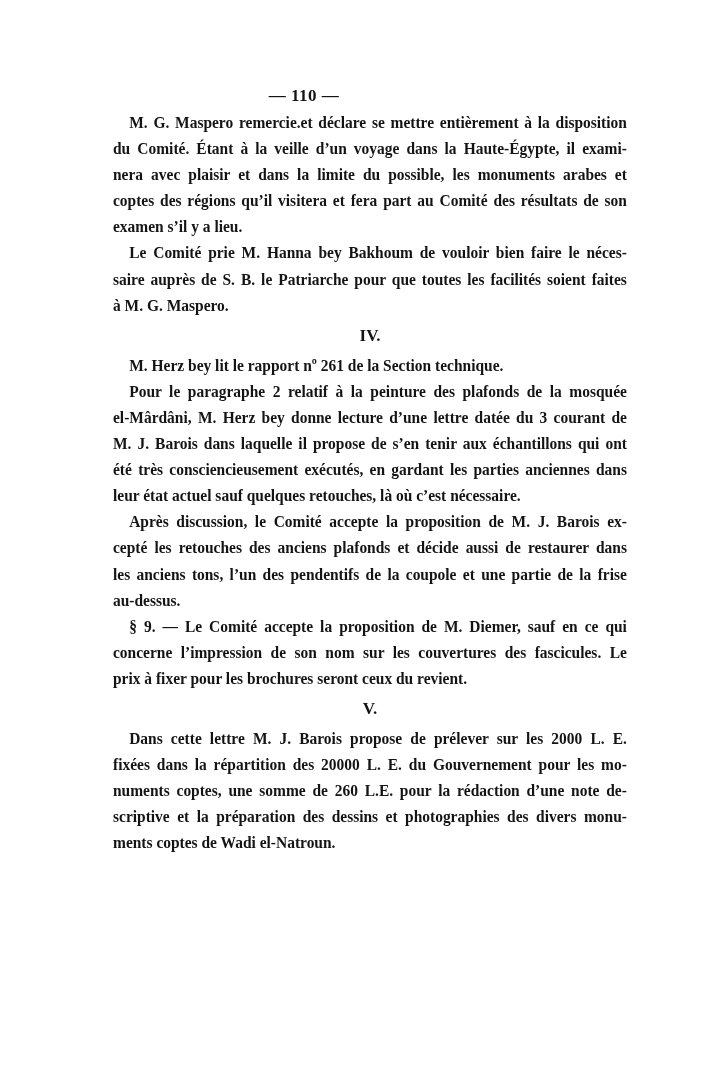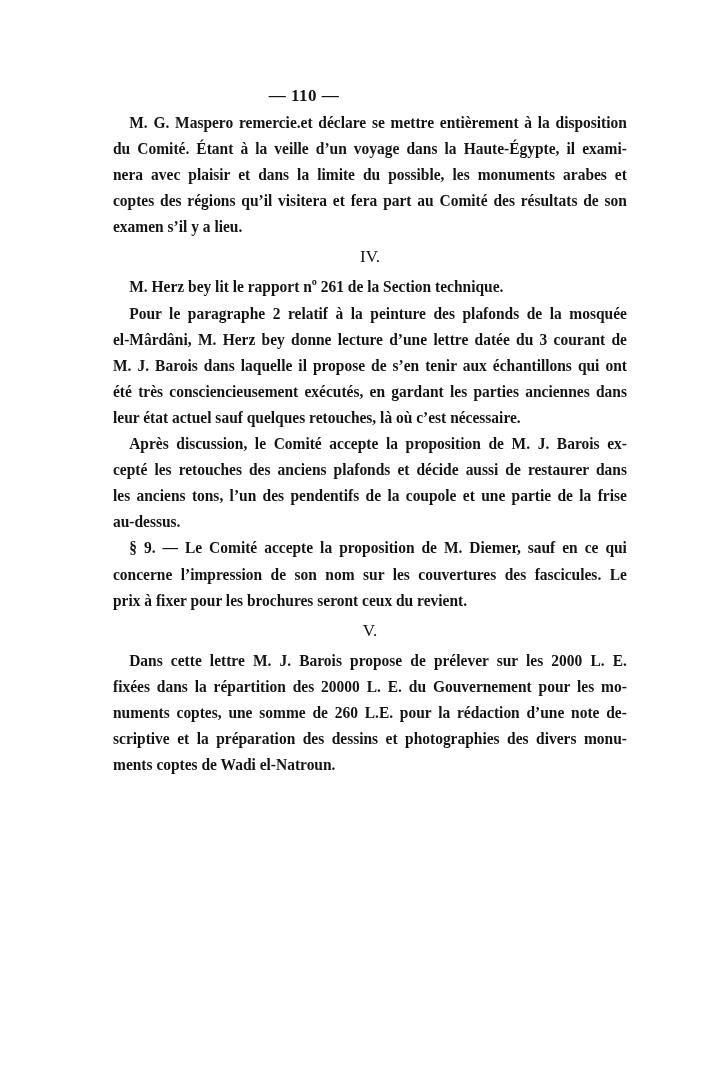--- a/index.html
+++ b/index.html
@@ -8,34 +8,39 @@
   .page { position: absolute; left: 0; top: 0; width: 720px; height: 1082px; }
   .folio { position: absolute; top: 86px; left: 0; width: 608px; text-align: center;
            font-size: 17px; font-weight: bold; letter-spacing: 0.5px; }
   .text { position: absolute; left: 113px; width: 514px; top: 110px; }
   .line { height: 26.1px; line-height: 26.1px; font-size: 17.2px; font-weight: bold;
           white-space: nowrap; text-align: justify; text-align-last: justify;
           transform: scaleX(0.9); transform-origin: left center; width: 571px; }
   .line.last { text-align-last: left; }
   .line.indent { padding-left: 18px; width: 553px; }
   .heading { height: 34px; line-height: 34px; text-align: center; font-size: 17px;
-             font-weight: normal; width: 514px; }
+             font-weight: bold; width: 514px; }
 </style>
 </head>
 <body>
 
 <div class="page">
   <div class="folio">— 110 —</div>
   <div class="text" id="text">
       <div>
         <div class="line indent">M. G. Maspero remercie.et déclare se mettre entièrement à la disposition</div>
         <div class="line">du Comité. Étant à la veille d’un voyage dans la Haute-Égypte, il exami-</div>
         <div class="line">nera avec plaisir et dans la limite du possible, les monuments arabes et</div>
         <div class="line">coptes des régions qu’il visitera et fera part au Comité des résultats de son</div>
         <div class="line last">examen s’il y a lieu.</div>
+      </div>
+      <div>
+        <div class="line indent">Le Comité prie M. Hanna bey Bakhoum de vouloir bien faire le néces-</div>
+        <div class="line">saire auprès de S. B. le Patriarche pour que toutes les facilités soient faites</div>
+        <div class="line last">à M. G. Maspero.</div>
       </div>
       <div class="heading">IV.</div>
       <div>
         <div class="line indent last">M. Herz bey lit le rapport nº 261 de la Section technique.</div>
       </div>
       <div>
         <div class="line indent">Pour le paragraphe 2 relatif à la peinture des plafonds de la mosquée</div>
         <div class="line">el-Mârdâni, M. Herz bey donne lecture d’une lettre datée du 3 courant de</div>
         <div class="line">M. J. Barois dans laquelle il propose de s’en tenir aux échantillons qui ont</div>
         <div class="line">été très consciencieusement exécutés, en gardant les parties anciennes dans</div>

